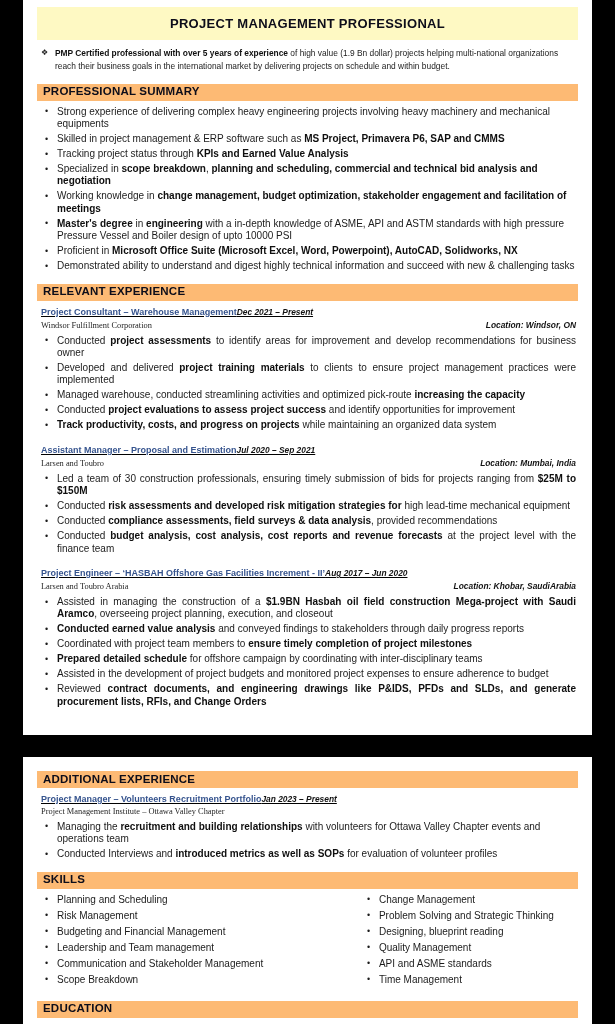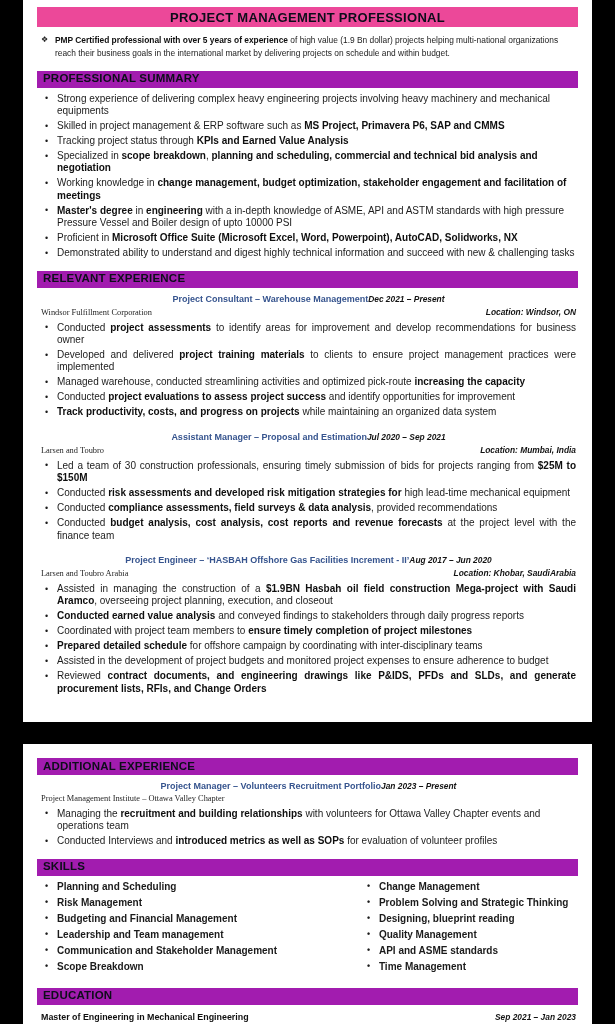--- a/index.html
+++ b/index.html
@@ -27,39 +27,39 @@
     width: 569px;
     box-sizing: border-box;
     padding: 6px 14px 10px 14px;
   }
   .page-one { padding-top: 7px; padding-bottom: 24px; }
   .page-gap { height: 22px; background: #000000; }
   .page-two { padding-top: 14px; padding-bottom: 6px; }
 
   
   .section-bar {
-    background: #a21caf;
+    background: #fdba74;
     height: 17px;
     display: flex;
     align-items: center;
     padding-left: 6px;
     margin-bottom: 5px;
   }
   .section-bar .section-title {
     font-size: 11.5px;
     font-weight: bold;
     color: #0d0d1a;
     letter-spacing: 0.2px;
     line-height: 1;
   }
 
   
   .title-bar {
-    background: #ec4899;
-    height: 20px;
+    background: #fef9c3;
+    height: 33px;
     display: flex;
     align-items: center;
     justify-content: center;
     margin: 0 0 7px 0;
   }
   .title-bar .doc-title {
     font-size: 13px;
     font-weight: bold;
     color: #0d0d1a;
     letter-spacing: 0.3px;
@@ -113,22 +113,23 @@
     color: #1b1b1b;
   }
 
   b, strong { font-weight: bold; color: #0f0f0f; }
 
   
   .entry { margin-top: 12px; }
   .entry:first-of-type { margin-top: 5px; }
   .entry-head {
     display: flex;
-    justify-content: center;
+    justify-content: flex-start;
     align-items: baseline;
+    text-decoration: underline;
   }
   .entry-role {
     font-size: 9px;
     font-weight: bold;
     color: #36548e;
     line-height: 13px;
     padding-left: 4px;
   }
   .entry-date {
     font-size: 8.4px;
@@ -160,21 +161,20 @@
     line-height: 12px;
     white-space: nowrap;
     padding-right: 2px;
   }
 
   
   .skills-cols {
     display: flex;
     gap: 12px;
     margin-top: 4px;
-    font-weight: bold;
   }
   .skills-cols .col { width: 50%; }
   .skills-cols .col.right { padding-left: 46px; box-sizing: border-box; }
   .skills-cols ul.blist > li { margin-bottom: 3.6px; }
 
   
   .edu-entry { margin-top: 6px; }
   .edu-head {
     display: flex;
     justify-content: space-between;

